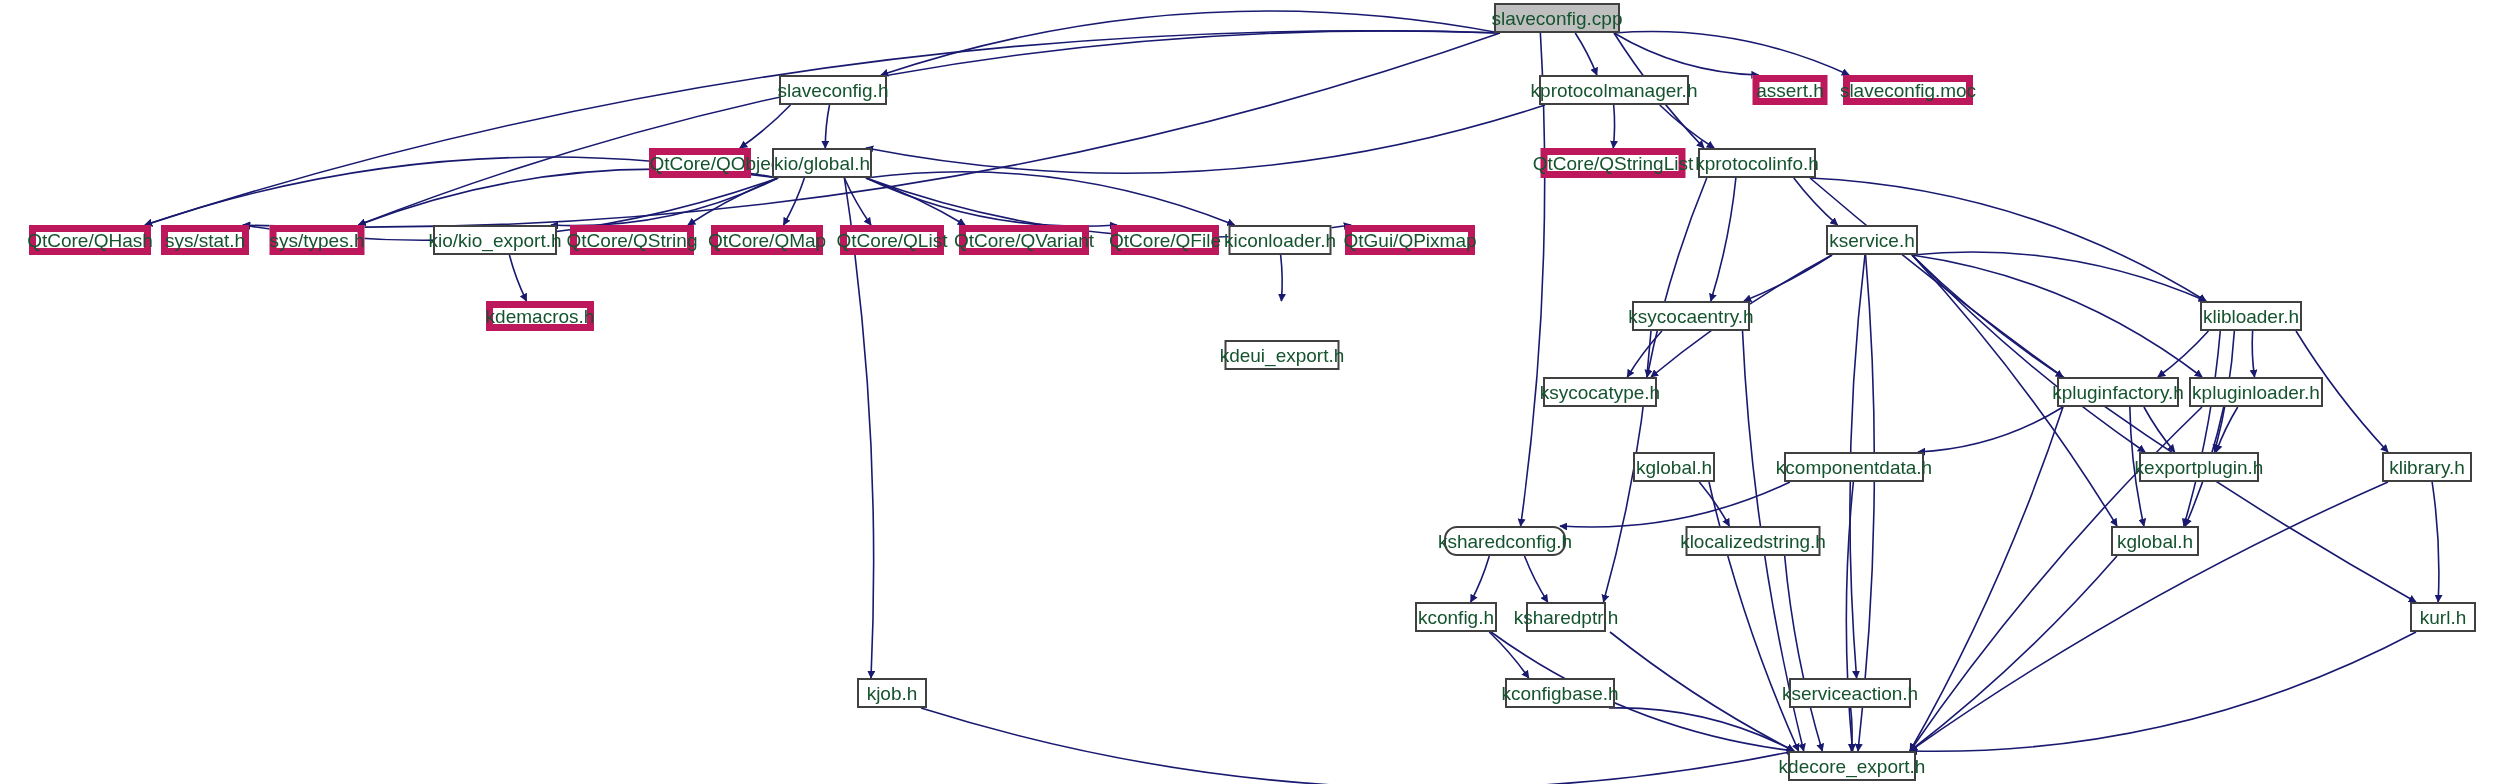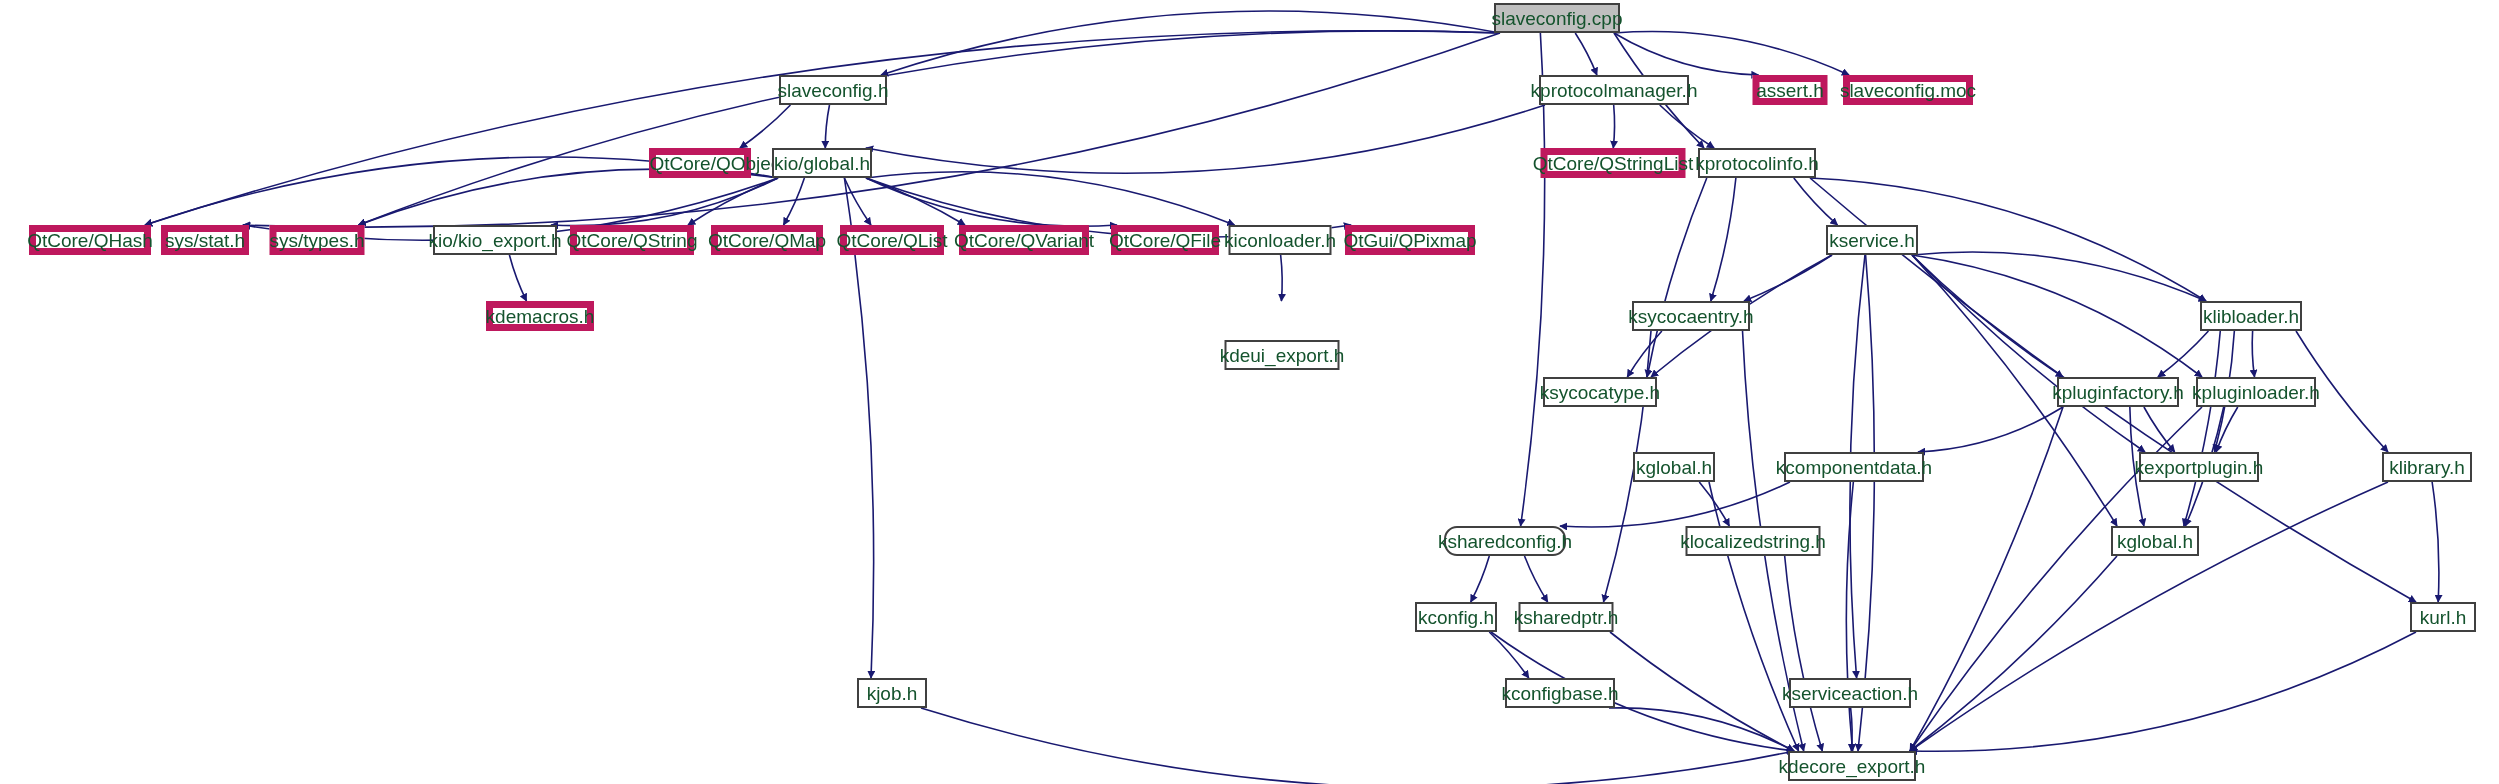--- a/index.html
+++ b/index.html
@@ -215,21 +215,21 @@
       </div>
       <div class="gnode bold" style="left: 1282px; top: 316px; width: 115px; margin-top: 39px;">
         <span class="gnode-label">kdeui_export.h</span>
       </div>
       <div class="gnode bold" style="left: 1600px; top: 392px; width: 114px;">
         <span class="gnode-label">ksycocatype.h</span>
       </div>
       <div class="gnode bold" style="left: 2118px; top: 392px; width: 122px;">
         <span class="gnode-label">kpluginfactory.h</span>
       </div>
-      <div class="gnode bold" style="left: 2256px; top: 392px; width: 120px;">
+      <div class="gnode bold" style="left: 2256px; top: 392px; width: 134px;">
         <span class="gnode-label">kpluginloader.h</span>
       </div>
       <div class="gnode bold" style="left: 1674px; top: 467px; width: 82px;">
         <span class="gnode-label">kglobal.h</span>
       </div>
       <div class="gnode bold" style="left: 1854px; top: 467px; width: 140px;">
         <span class="gnode-label">kcomponentdata.h</span>
       </div>
       <div class="gnode bold" style="left: 2199px; top: 467px; width: 120px;">
         <span class="gnode-label">kexportplugin.h</span>
@@ -242,21 +242,21 @@
       </div>
       <div class="gnode bold" style="left: 1753px; top: 541px; width: 135px;">
         <span class="gnode-label">klocalizedstring.h</span>
       </div>
       <div class="gnode bold" style="left: 2155px; top: 541px; width: 88px;">
         <span class="gnode-label">kglobal.h</span>
       </div>
       <div class="gnode bold" style="left: 1456px; top: 617px; width: 82px;">
         <span class="gnode-label">kconfig.h</span>
       </div>
-      <div class="gnode bold" style="left: 1566px; top: 617px; width: 95px; justify-content: center;">
+      <div class="gnode bold" style="left: 1566px; top: 617px; width: 80px; justify-content: center;">
         <span class="gnode-label">ksharedptr.h</span>
       </div>
       <div class="gnode bold" style="left: 2443px; top: 617px; width: 66px;">
         <span class="gnode-label">kurl.h</span>
       </div>
       <div class="gnode bold" style="left: 892px; top: 693px; width: 70px;">
         <span class="gnode-label">kjob.h</span>
       </div>
       <div class="gnode bold" style="left: 1560px; top: 693px; width: 110px;">
         <span class="gnode-label">kconfigbase.h</span>

